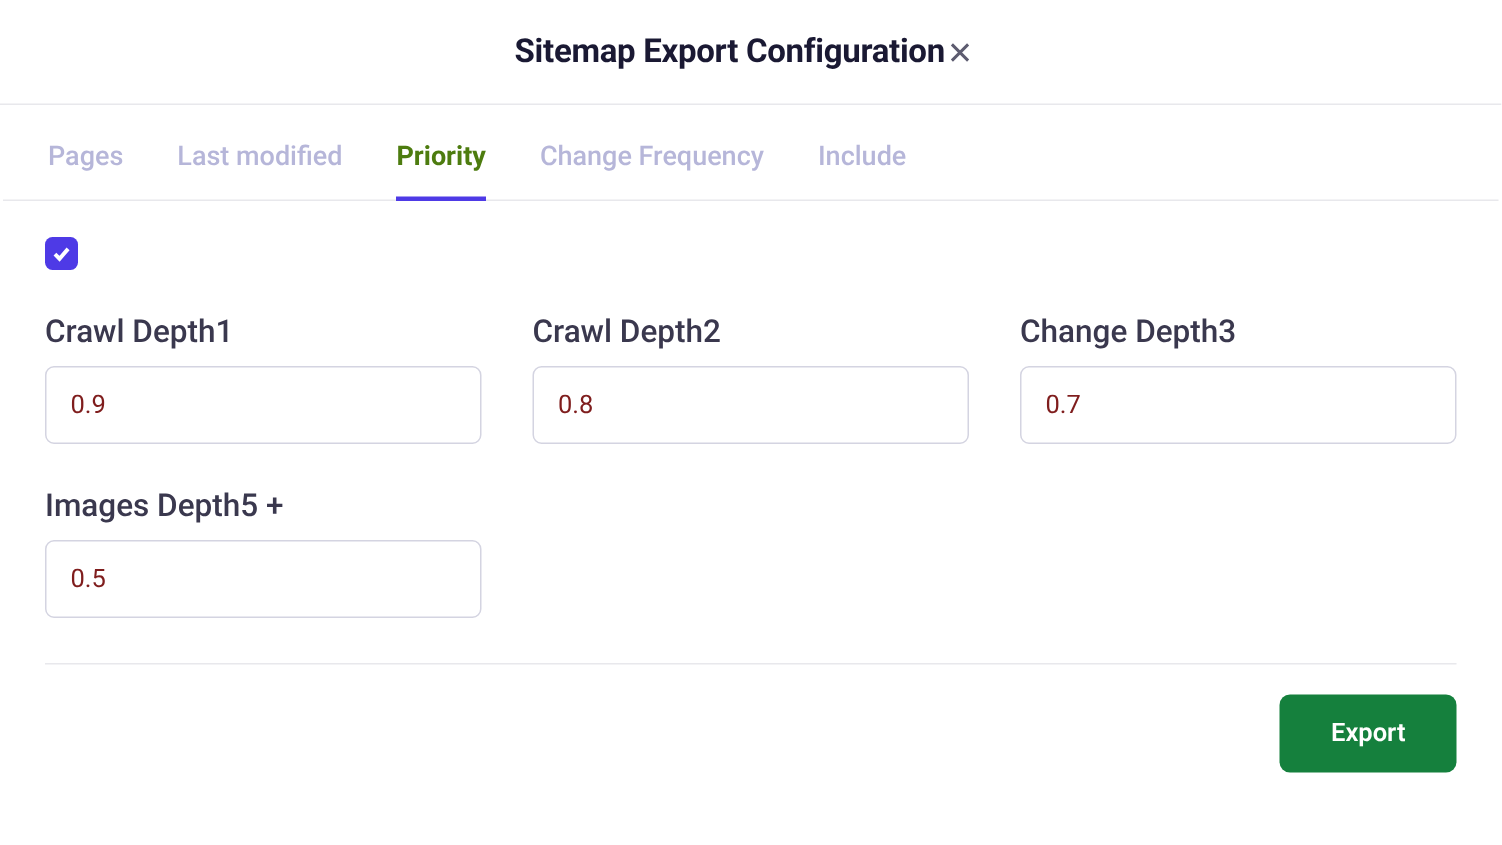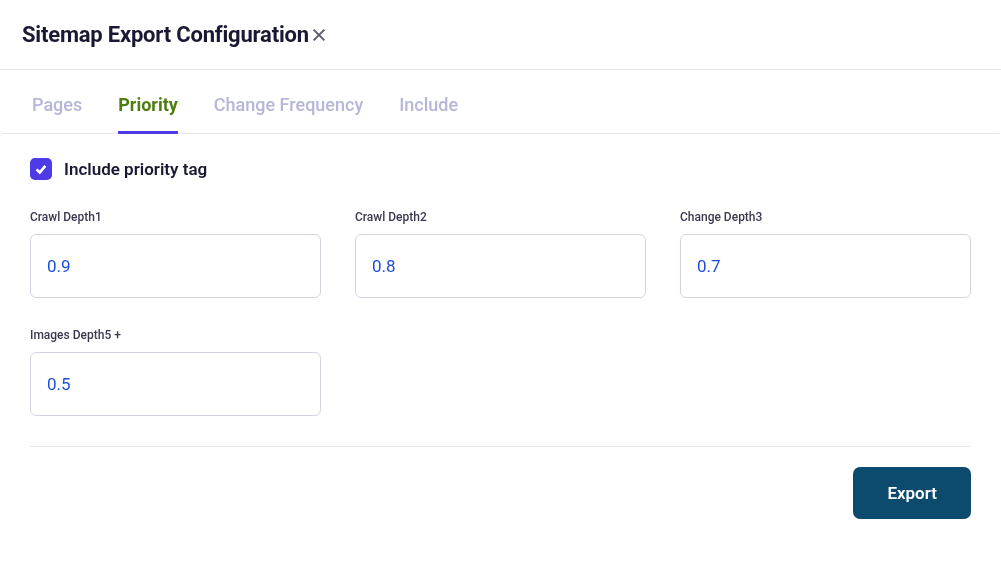--- a/index.html
+++ b/index.html
@@ -9,21 +9,21 @@
     }
     body {
       font-family: -apple-system, BlinkMacSystemFont, "Segoe UI", Roboto, "Helvetica Neue", Arial, sans-serif;
       background: #ffffff;
       width: 1001px;
       height: 563px;
       overflow: hidden;
     }
     .modal-header {
       display: flex;
-      justify-content: flex-start;
+      justify-content: center;
       align-items: center;
       padding: 22px 30px 22px 22px;
       border-bottom: 1px solid #e8e8ec;
     }
     .modal-title {
       font-size: 22px;
       font-weight: 700;
       color: #1a1933;
       letter-spacing: -0.2px;
     }
@@ -105,44 +105,44 @@
       display: grid;
       grid-template-columns: repeat(3, 1fr);
       gap: 30px 34px;
     }
     .field {
       display: flex;
       flex-direction: column;
       gap: 10px;
     }
     .field-label {
-      font-size: 12px;
+      font-size: 21px;
       font-weight: 500;
       color: #3a384e;
     }
     .field-input {
       width: 100%;
-      height: 64px;
+      height: 52px;
       border: 1px solid #d4d4e1;
       border-radius: 6px;
       padding: 0 16px;
       font-size: 17px;
-      color: #1d4ed8;
+      color: #7f1d1d;
       font-family: inherit;
       background: #ffffff;
     }
     .footer {
       margin: 30px 30px 0 30px;
       padding-top: 20px;
       border-top: 1px solid #e8e8ec;
       display: flex;
       justify-content: flex-end;
     }
     .export-btn {
-      background: #0c4a6e;
+      background: #15803d;
       color: #ffffff;
       border: none;
       border-radius: 7px;
       padding: 16px 34px;
       font-size: 17px;
       font-weight: 600;
       cursor: pointer;
       font-family: inherit;
     }
   </style>
@@ -153,33 +153,33 @@
   <h2 class="modal-title">Sitemap Export Configuration</h2>
   <div class="close-icon">
     <svg viewBox="0 0 20 20">
         <path d="M4 4 L16 16 M16 4 L4 16"></path>
       </svg>
   </div>
 </div>
 
 <div class="tabs">
   <div class="tab">Pages</div>
+  <div class="tab">Last modified</div>
   <div class="tab active">Priority</div>
   <div class="tab">Change Frequency</div>
   <div class="tab">Include</div>
 </div>
 
 <div class="content">
   <div class="checkbox-row">
     <div class="checkbox">
       <svg viewBox="0 0 16 16">
           <path d="M3 8.5 L6.5 12 L13 4.5"></path>
         </svg>
     </div>
-    <span class="checkbox-label">Include priority tag</span>
   </div>
 
   <div class="fields-grid">
     <div class="field">
       <label class="field-label">Crawl Depth1</label>
       <input class="field-input" type="text" value="0.9" style="">
     </div>
     <div class="field">
       <label class="field-label">Crawl Depth2</label>
       <input class="field-input" type="text" value="0.8" style="">

